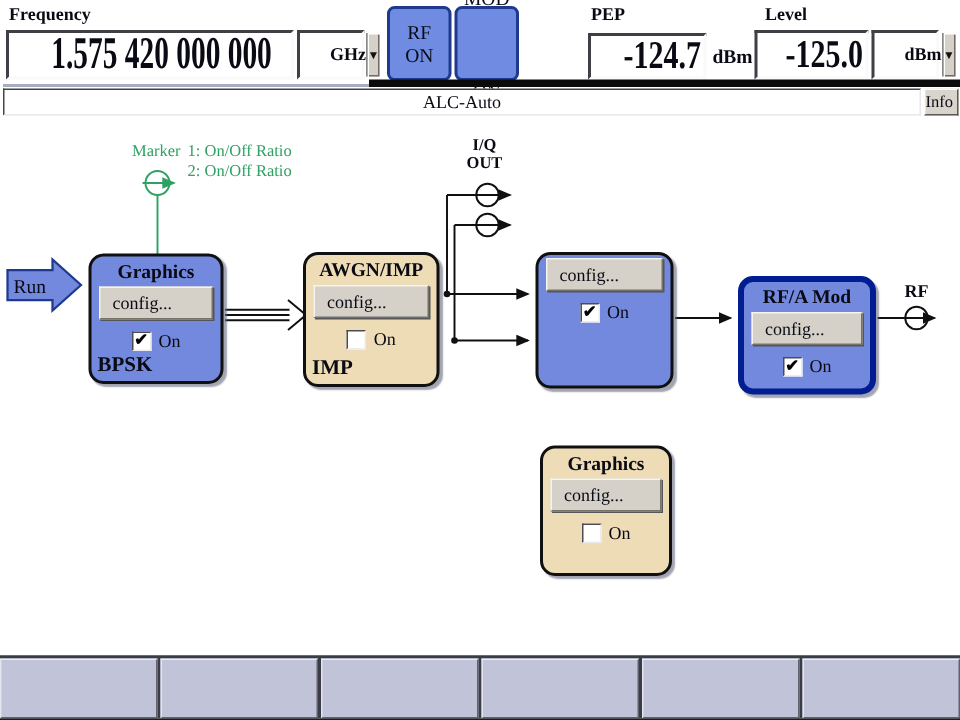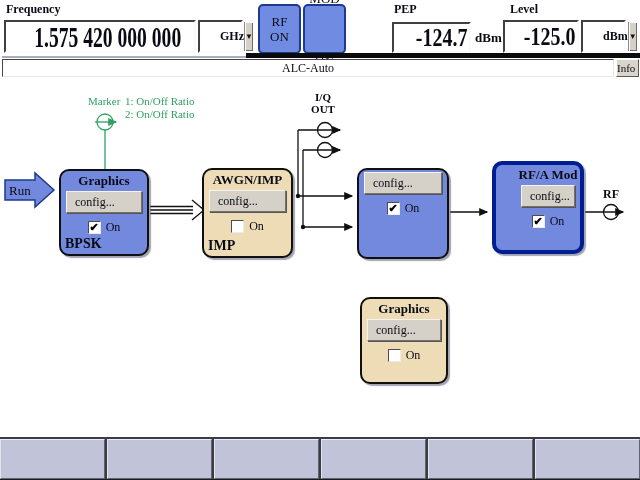--- a/index.html
+++ b/index.html
@@ -201,21 +201,21 @@
   <div class="block blue" style="left:357px;top:168px;width:92px;height:91px;">
     <div class="config-btn">config...</div>
     <div class="check-row">
       <span class="checkbox">
           <span>✔</span>
         </span>
       <span class="check-label">On</span>
     </div>
   </div>
 
-  <div class="block blue focus" style="left:492px;top:161px;width:92px;height:93px;padding-left:20px;">
+  <div class="block blue focus" style="left:492px;top:184px;width:92px;height:79px;">
     <div class="block-title">RF/A Mod</div>
     <div class="config-btn">config...</div>
     <div class="check-row">
       <span class="checkbox">
           <span>✔</span>
         </span>
       <span class="check-label">On</span>
     </div>
   </div>
 

